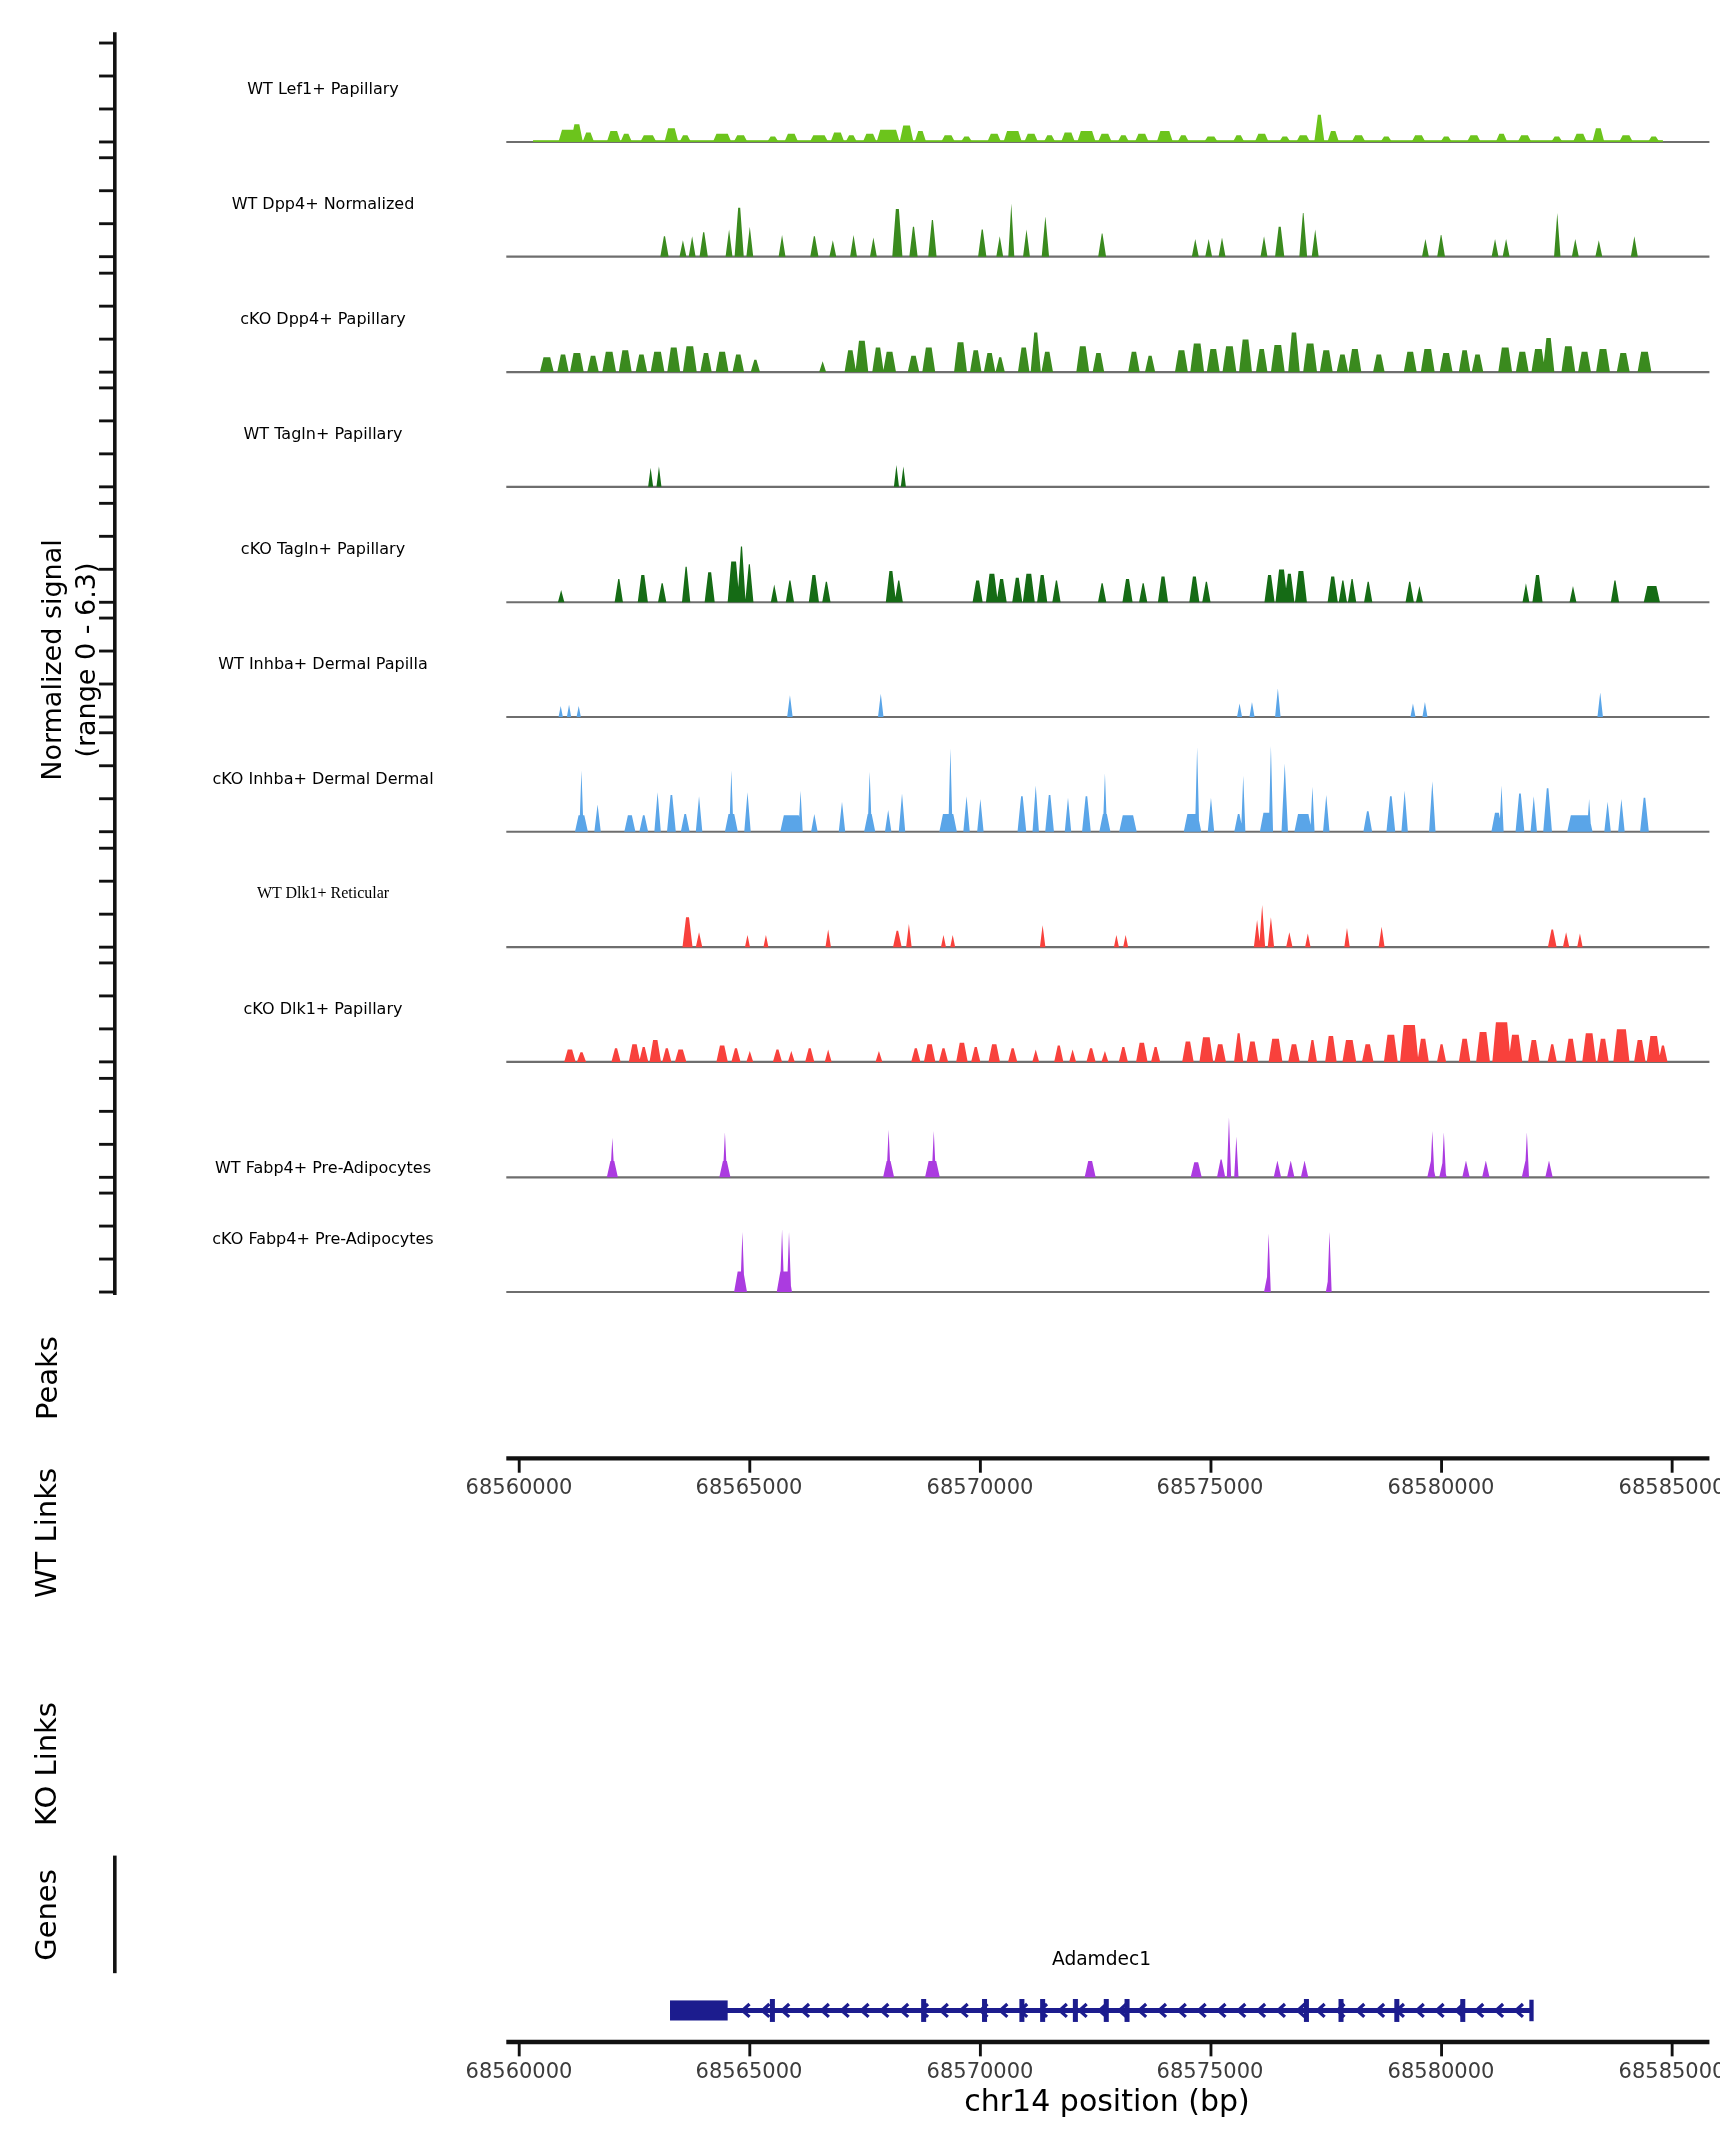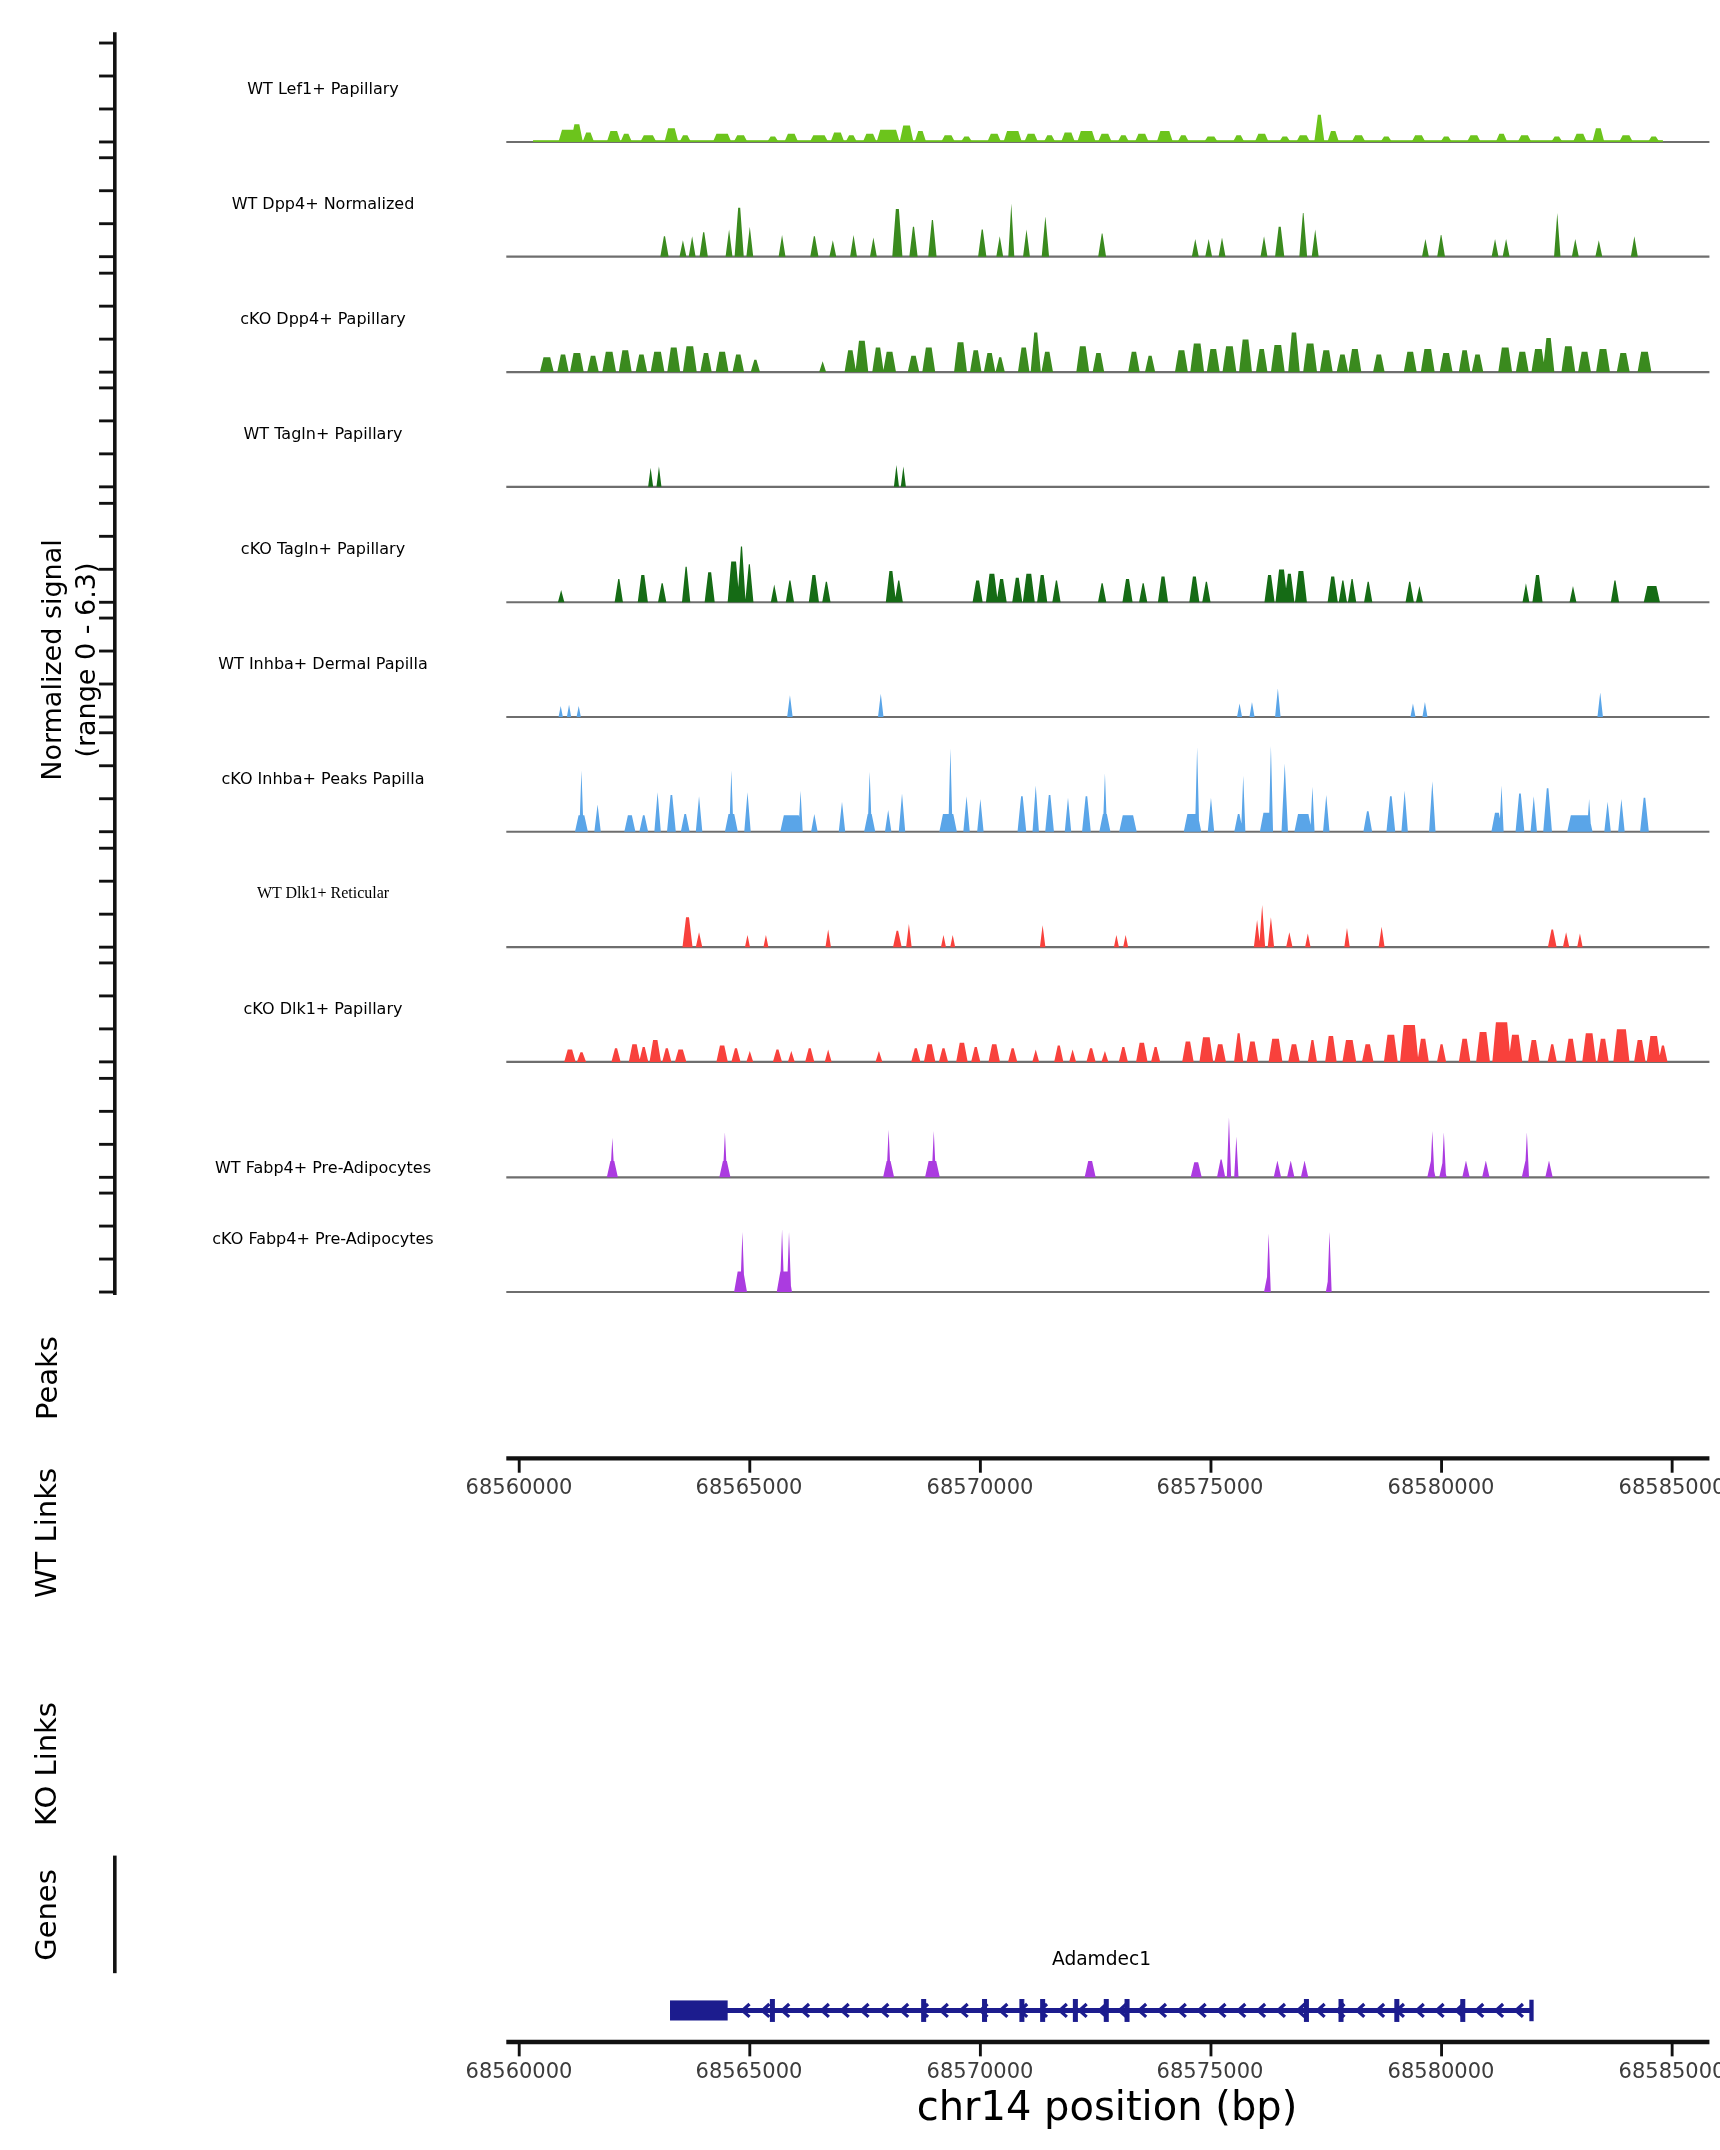--- a/index.html
+++ b/index.html
@@ -22,21 +22,21 @@
   .ylab{
     position:absolute;font-size:27px;color:#000;text-align:center;
     line-height:34px;transform:translate(-50%,-50%) rotate(-90deg);
     white-space:nowrap;
   }
   .gene-name{
     position:absolute;font-size:18.6px;color:#000;text-align:center;
     width:287px;white-space:nowrap;
   }
   .xlab{
-    position:absolute;font-size:40px;color:#000;text-align:center;
+    position:absolute;font-size:30px;color:#000;text-align:center;
     width:574px;white-space:nowrap;
   }
   svg{position:absolute;left:0;top:0;}
 </style>
 </head>
 <body>
 
 <svg id="plot-svg" width="1721" height="2151" viewBox="0 0 2400 3000">
     <line x1="160" y1="45" x2="160" y2="1806" stroke="#111" stroke-width="5"></line>
     <line x1="138" y1="198" x2="160" y2="198" stroke="#111" stroke-width="4"></line>
@@ -192,21 +192,21 @@
 
 <div class="xlab" style="left:820px;top:2083px;">chr14 position (bp)</div>
 
 <div id="labels-layer">
     <div class="track-label" style="top: 79px;">WT Lef1+ Papillary</div>
     <div class="track-label" style="top: 194px;">WT Dpp4+ Normalized</div>
     <div class="track-label" style="top: 309px;">cKO Dpp4+ Papillary</div>
     <div class="track-label" style="top: 424px;">WT Tagln+ Papillary</div>
     <div class="track-label" style="top: 539px;">cKO Tagln+ Papillary</div>
     <div class="track-label" style="top: 654px; text-align: center;">WT Inhba+ Dermal Papilla</div>
-    <div class="track-label" style="top: 769px;">cKO Inhba+ Peaks Papilla</div>
+    <div class="track-label" style="top: 769px;">cKO Inhba+ Dermal Dermal</div>
     <div class="track-label" style="top: 884px; font-family: Liberation Serif, serif;">WT Dlk1+ Reticular</div>
     <div class="track-label" style="top: 999px;">cKO Dlk1+ Papillary</div>
     <div class="track-label" style="top: 1114px; margin-top: 44px;">WT Fabp4+ Pre-Adipocytes</div>
     <div class="track-label" style="top: 1229px;">cKO Fabp4+ Pre-Adipocytes</div>
     <div class="tick-label" style="left: 426px; top: 1475px;">68560000</div>
     <div class="tick-label" style="left: 656px; top: 1475px;">68565000</div>
     <div class="tick-label" style="left: 887px; top: 1475px;">68570000</div>
     <div class="tick-label" style="left: 1117px; top: 1475px;">68575000</div>
     <div class="tick-label" style="left: 1348px; top: 1475px;">68580000</div>
     <div class="tick-label" style="left: 1579px; top: 1475px;">68585000</div>

